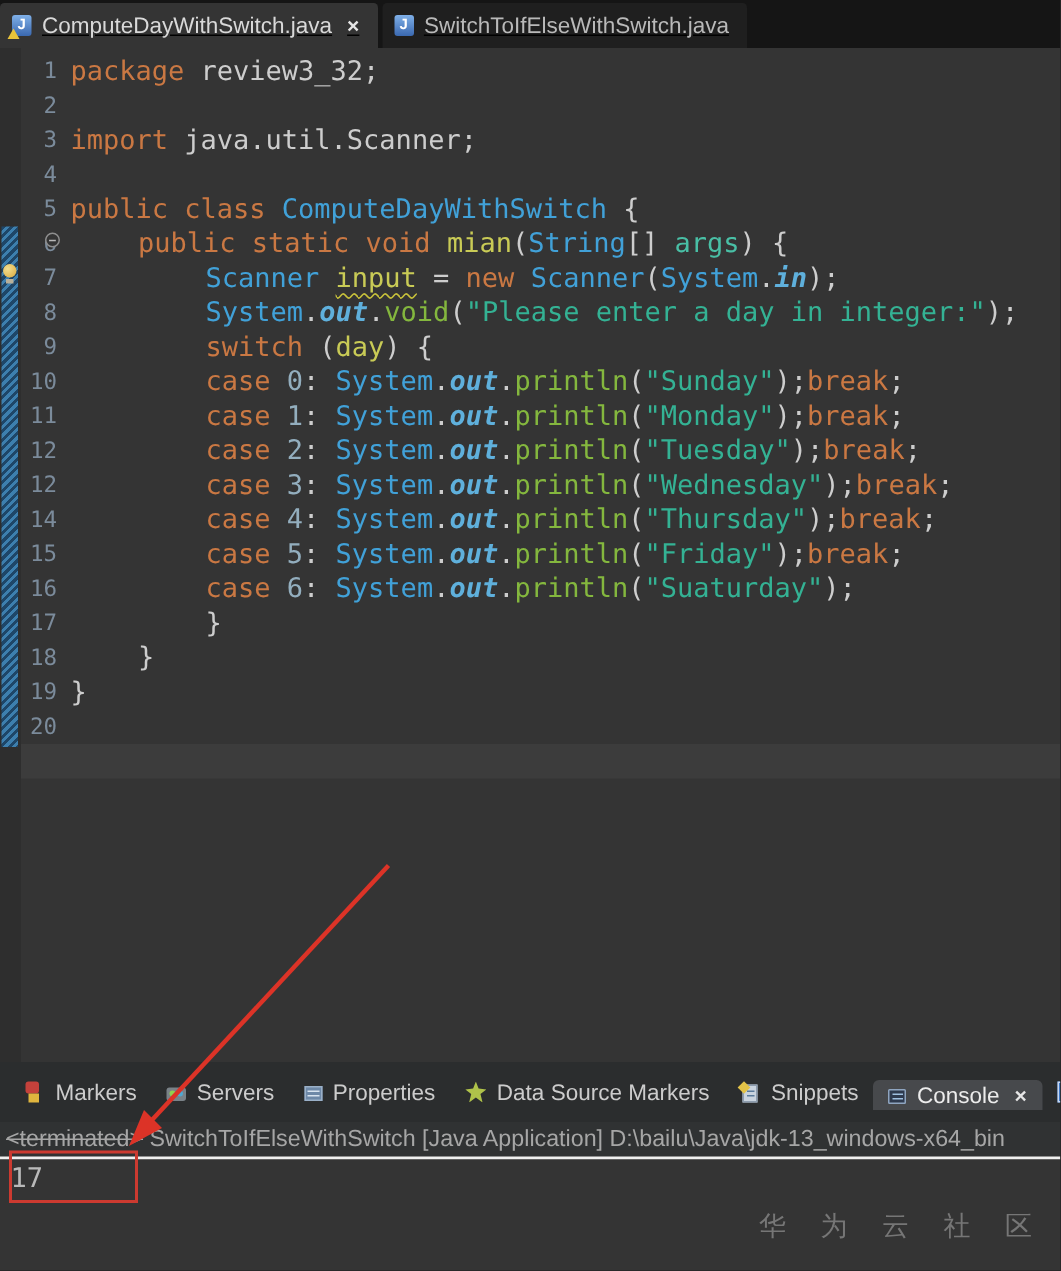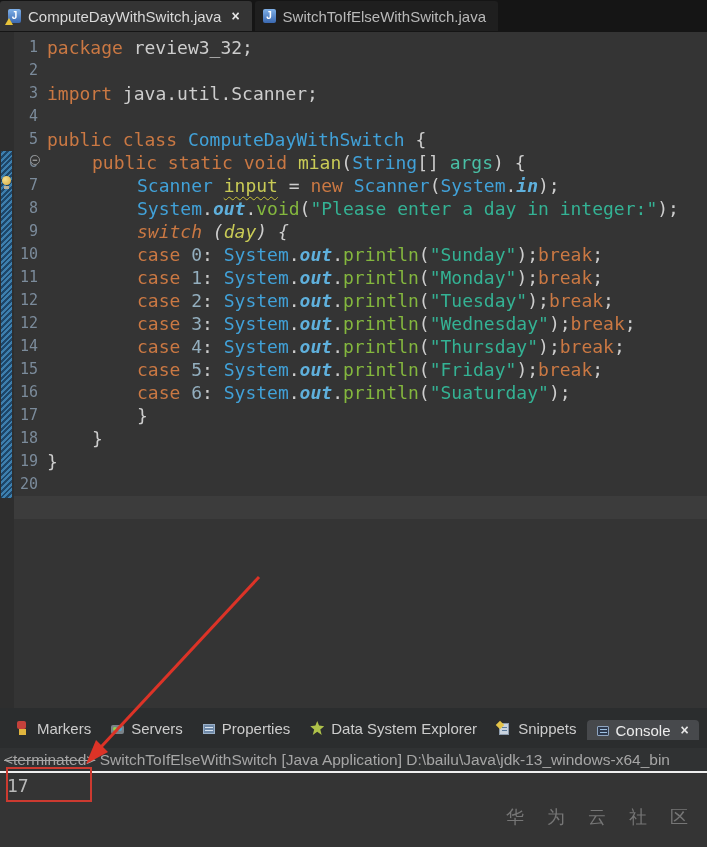--- a/index.html
+++ b/index.html
@@ -1,20 +1,20 @@
 <!DOCTYPE html>
 <html><head>
 <meta charset="utf-8">
 <style>
   html,body{margin:0;padding:0;background:#222;}
   .screen{position:relative;width:707px;height:847px;overflow:hidden;
           font-family:"Liberation Sans",sans-serif;background:#343434;}
 
   
-  .editor-tabbar{height:32px;background:#151515;display:flex;align-items:center;overflow:hidden;}
+  .editor-tabbar{height:32px;background:#151515;display:flex;align-items:flex-end;overflow:hidden;text-decoration:underline;}
   .editor-tab{height:30px;display:flex;align-items:center;gap:7px;padding:0 12px 0 8px;
               font-size:15px;color:#B9B9B9;background:#1F1F1F;border-radius:3px 3px 0 0;margin-right:3px;white-space:nowrap;}
   .editor-tab.active{background:#343434;color:#D9D9D9;}
   .tab-close{font-weight:bold;color:#E6E6E6;font-size:14px;margin-left:3px;cursor:default;}
 
   
   .icon{display:inline-block;width:14px;height:14px;position:relative;flex:none;}
   .icon-java-file{width:13px;height:14px;border-radius:2px;background:linear-gradient(180deg,#7FB0E8 0%,#3A68B0 100%);}
   .icon-java-file::after{content:"J";position:absolute;left:0;top:0;width:13px;height:14px;
       color:#fff;font:bold 10px/14px "Liberation Sans",sans-serif;text-align:center;}
@@ -141,21 +141,21 @@
     <div class="fold-marker">−</div>
     <div class="code">
         <div class="code-line" style="padding-left: 0px;"><span class="tok-kw">package</span><span class="tok-pl"> review3_32;</span></div>
         <div class="code-line" style="padding-left: 0px;"></div>
         <div class="code-line" style="padding-left: 0px;"><span class="tok-kw">import</span><span class="tok-pl"> java.util.Scanner;</span></div>
         <div class="code-line" style="padding-left: 0px;"></div>
         <div class="code-line" style="padding-left: 0px;"><span class="tok-kw">public class</span><span class="tok-pl"> </span><span class="tok-type">ComputeDayWithSwitch</span><span class="tok-pl"> {</span></div>
         <div class="code-line" style="padding-left: 45px;"><span class="tok-kw">public static void</span><span class="tok-pl"> </span><span class="tok-dec">mian</span><span class="tok-pl">(</span><span class="tok-type">String</span><span class="tok-pl">[] </span><span class="tok-prm">args</span><span class="tok-pl">) {</span></div>
         <div class="code-line" style="padding-left: 90px;"><span class="tok-type">Scanner</span><span class="tok-pl"> </span><span class="tok-locu">input</span><span class="tok-pl"> = </span><span class="tok-kw">new</span><span class="tok-pl"> </span><span class="tok-type">Scanner</span><span class="tok-pl">(</span><span class="tok-type">System</span><span class="tok-pl">.</span><span class="tok-fld">in</span><span class="tok-pl">);</span></div>
         <div class="code-line" style="padding-left: 90px;"><span class="tok-type">System</span><span class="tok-pl">.</span><span class="tok-fld">out</span><span class="tok-pl">.</span><span class="tok-mth">void</span><span class="tok-pl">(</span><span class="tok-str">"Please enter a day in integer:"</span><span class="tok-pl">);</span></div>
-        <div class="code-line" style="padding-left: 90px; font-style: italic;"><span class="tok-kw">switch</span><span class="tok-pl"> (</span><span class="tok-loc">day</span><span class="tok-pl">) {</span></div>
+        <div class="code-line" style="padding-left: 90px;"><span class="tok-kw">switch</span><span class="tok-pl"> (</span><span class="tok-loc">day</span><span class="tok-pl">) {</span></div>
         <div class="code-line" style="padding-left: 90px;"><span class="tok-kw">case</span><span class="tok-pl"> </span><span class="tok-num">0</span><span class="tok-pl">: </span><span class="tok-type">System</span><span class="tok-pl">.</span><span class="tok-fld">out</span><span class="tok-pl">.</span><span class="tok-mth">println</span><span class="tok-pl">(</span><span class="tok-str">"Sunday"</span><span class="tok-pl">);</span><span class="tok-kw">break</span><span class="tok-pl">;</span></div>
         <div class="code-line" style="padding-left: 90px;"><span class="tok-kw">case</span><span class="tok-pl"> </span><span class="tok-num">1</span><span class="tok-pl">: </span><span class="tok-type">System</span><span class="tok-pl">.</span><span class="tok-fld">out</span><span class="tok-pl">.</span><span class="tok-mth">println</span><span class="tok-pl">(</span><span class="tok-str">"Monday"</span><span class="tok-pl">);</span><span class="tok-kw">break</span><span class="tok-pl">;</span></div>
         <div class="code-line" style="padding-left: 90px;"><span class="tok-kw">case</span><span class="tok-pl"> </span><span class="tok-num">2</span><span class="tok-pl">: </span><span class="tok-type">System</span><span class="tok-pl">.</span><span class="tok-fld">out</span><span class="tok-pl">.</span><span class="tok-mth">println</span><span class="tok-pl">(</span><span class="tok-str">"Tuesday"</span><span class="tok-pl">);</span><span class="tok-kw">break</span><span class="tok-pl">;</span></div>
         <div class="code-line" style="padding-left: 90px;"><span class="tok-kw">case</span><span class="tok-pl"> </span><span class="tok-num">3</span><span class="tok-pl">: </span><span class="tok-type">System</span><span class="tok-pl">.</span><span class="tok-fld">out</span><span class="tok-pl">.</span><span class="tok-mth">println</span><span class="tok-pl">(</span><span class="tok-str">"Wednesday"</span><span class="tok-pl">);</span><span class="tok-kw">break</span><span class="tok-pl">;</span></div>
         <div class="code-line" style="padding-left: 90px;"><span class="tok-kw">case</span><span class="tok-pl"> </span><span class="tok-num">4</span><span class="tok-pl">: </span><span class="tok-type">System</span><span class="tok-pl">.</span><span class="tok-fld">out</span><span class="tok-pl">.</span><span class="tok-mth">println</span><span class="tok-pl">(</span><span class="tok-str">"Thursday"</span><span class="tok-pl">);</span><span class="tok-kw">break</span><span class="tok-pl">;</span></div>
         <div class="code-line" style="padding-left: 90px;"><span class="tok-kw">case</span><span class="tok-pl"> </span><span class="tok-num">5</span><span class="tok-pl">: </span><span class="tok-type">System</span><span class="tok-pl">.</span><span class="tok-fld">out</span><span class="tok-pl">.</span><span class="tok-mth">println</span><span class="tok-pl">(</span><span class="tok-str">"Friday"</span><span class="tok-pl">);</span><span class="tok-kw">break</span><span class="tok-pl">;</span></div>
         <div class="code-line" style="padding-left: 90px;"><span class="tok-kw">case</span><span class="tok-pl"> </span><span class="tok-num">6</span><span class="tok-pl">: </span><span class="tok-type">System</span><span class="tok-pl">.</span><span class="tok-fld">out</span><span class="tok-pl">.</span><span class="tok-mth">println</span><span class="tok-pl">(</span><span class="tok-str">"Suaturday"</span><span class="tok-pl">);</span></div>
         <div class="code-line" style="padding-left: 90px;"><span class="tok-pl">}</span></div>
         <div class="code-line" style="padding-left: 45px;"><span class="tok-pl">}</span></div>
         <div class="code-line" style="padding-left: 0px;"><span class="tok-pl">}</span></div>
@@ -171,21 +171,21 @@
       <span class="b-tab">
         <span class="icon icon-servers"></span>
         <span class="tab-label">Servers</span>
       </span>
       <span class="b-tab">
         <span class="icon icon-properties"></span>
         <span class="tab-label">Properties</span>
       </span>
       <span class="b-tab">
         <span class="icon icon-data-source-explorer"></span>
-        <span class="tab-label">Data System Explorer</span>
+        <span class="tab-label">Data Source Markers</span>
       </span>
       <span class="b-tab">
         <span class="icon icon-snippets"></span>
         <span class="tab-label">Snippets</span>
       </span>
       <span class="b-tab active">
         <span class="icon icon-console"></span>
         <span class="tab-label">Console</span>
         <span class="tab-close">×</span>
       </span>

